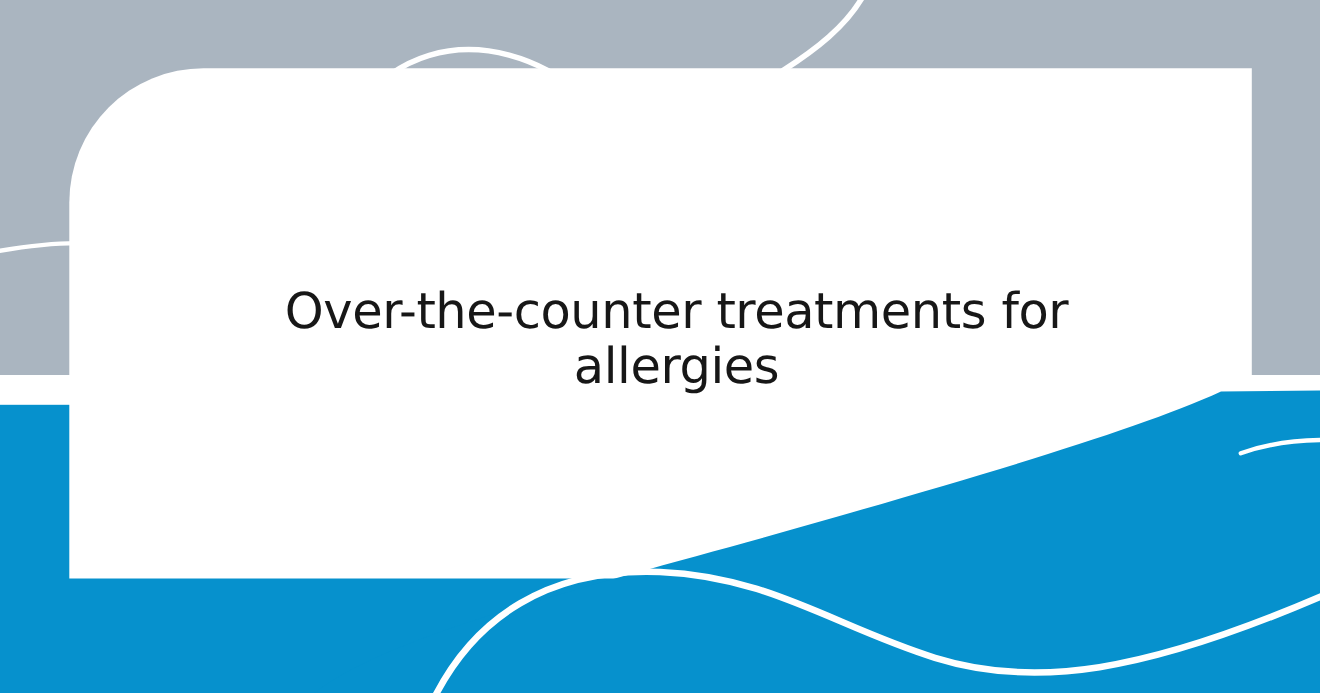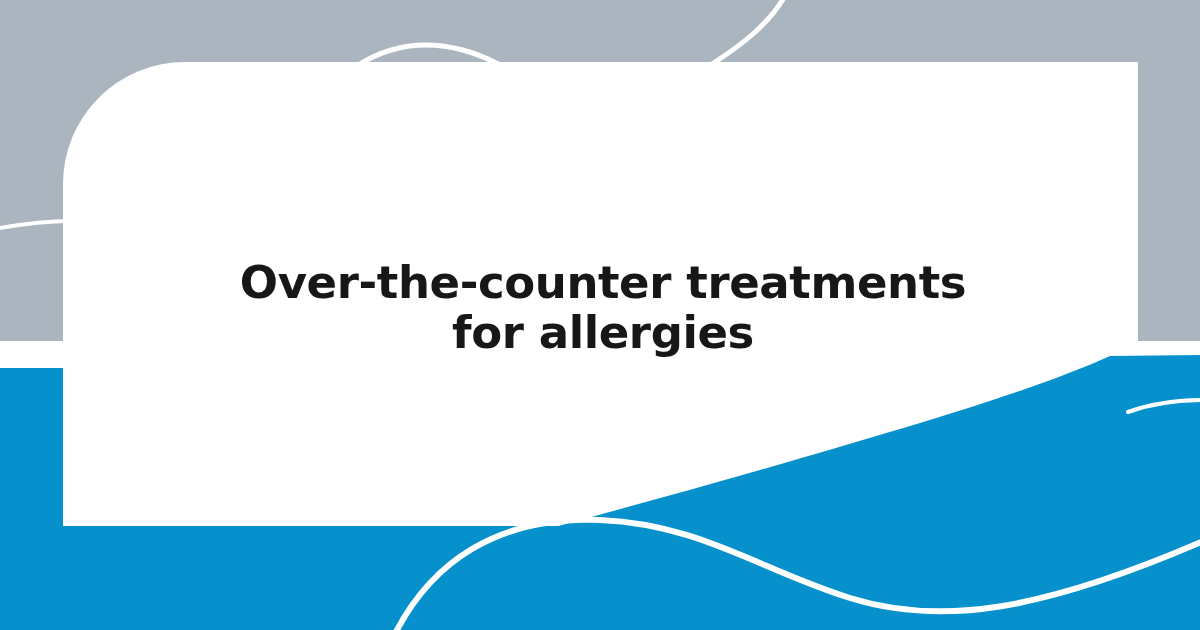--- a/index.html
+++ b/index.html
@@ -72,28 +72,28 @@
     height: 464px;
     z-index: 5;
     display: flex;
     align-items: center;
     justify-content: flex-start;
     box-sizing: border-box;
     padding: 0 40px 0 172px;
   }
   #title-text {
     font-family: "DejaVu Sans", sans-serif;
-    font-weight: bold;
+    font-weight: normal;
     font-size: 45px;
     line-height: 50px;
     letter-spacing: -0.4px;
     color: #171717;
     text-align: center;
     width: 736px;
-    margin: 0;
+    margin: 12px;
     transform: translateY(14px);
   }
 </style>
 </head>
 <body>
 
 <div id="canvas">
 
   <div class="band" id="band-gray"></div>
   <div class="band" id="band-white-gap"></div>

